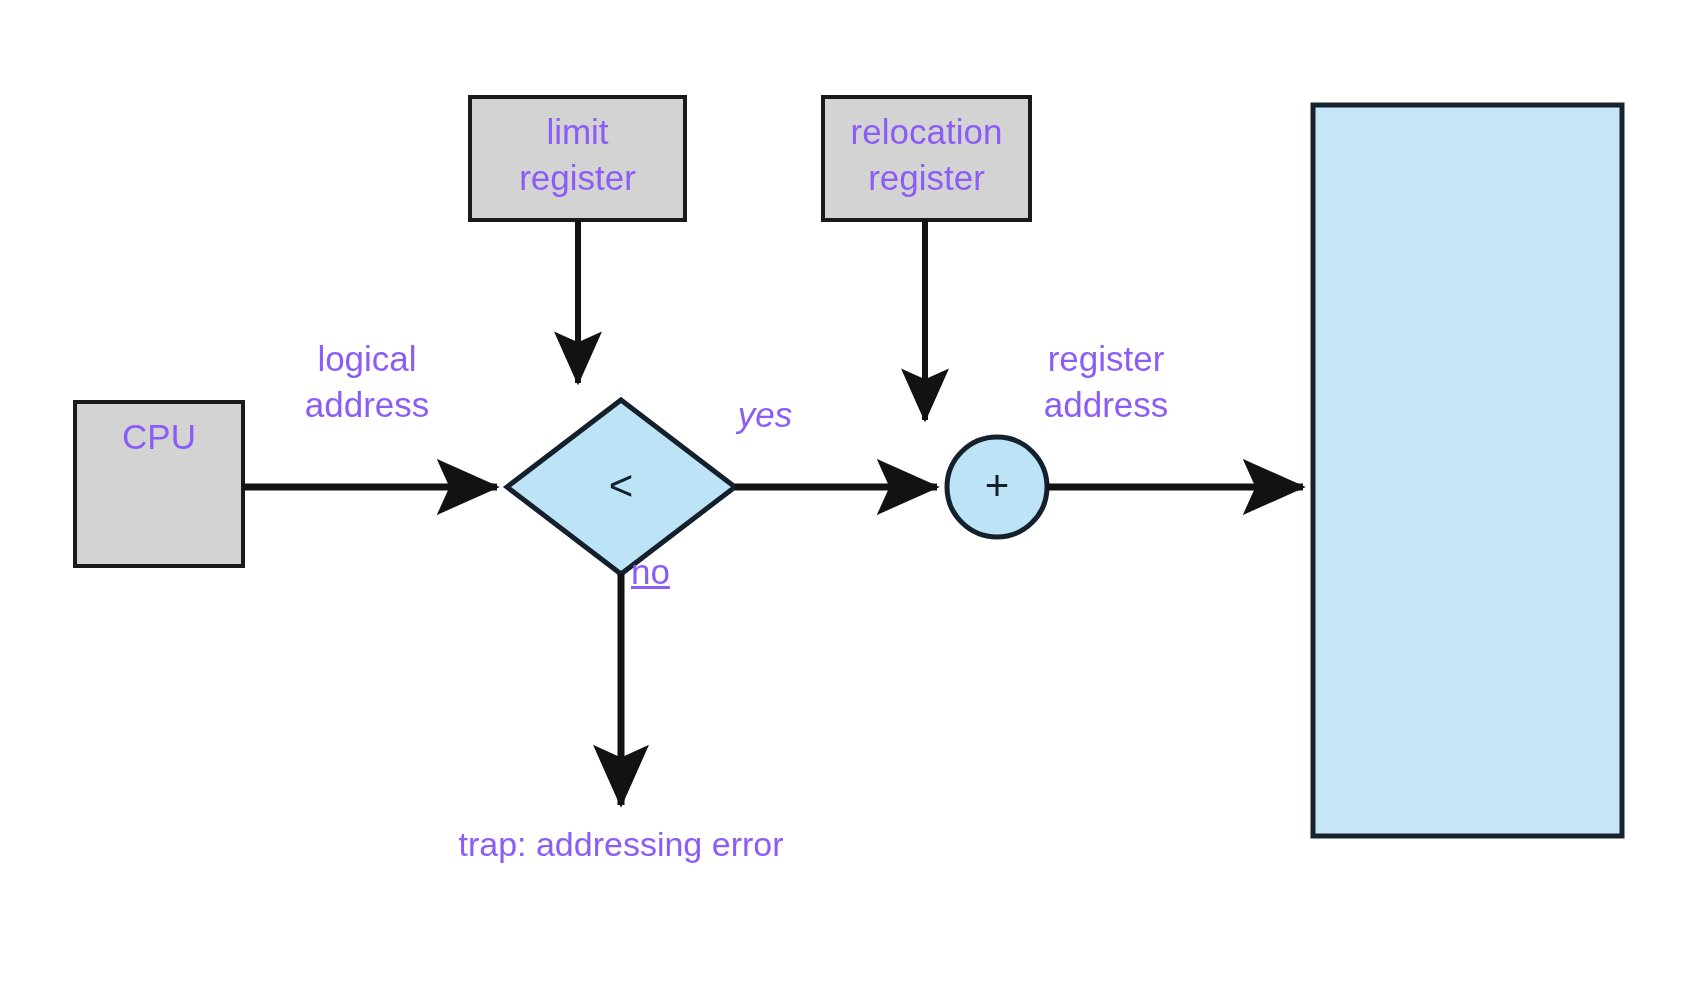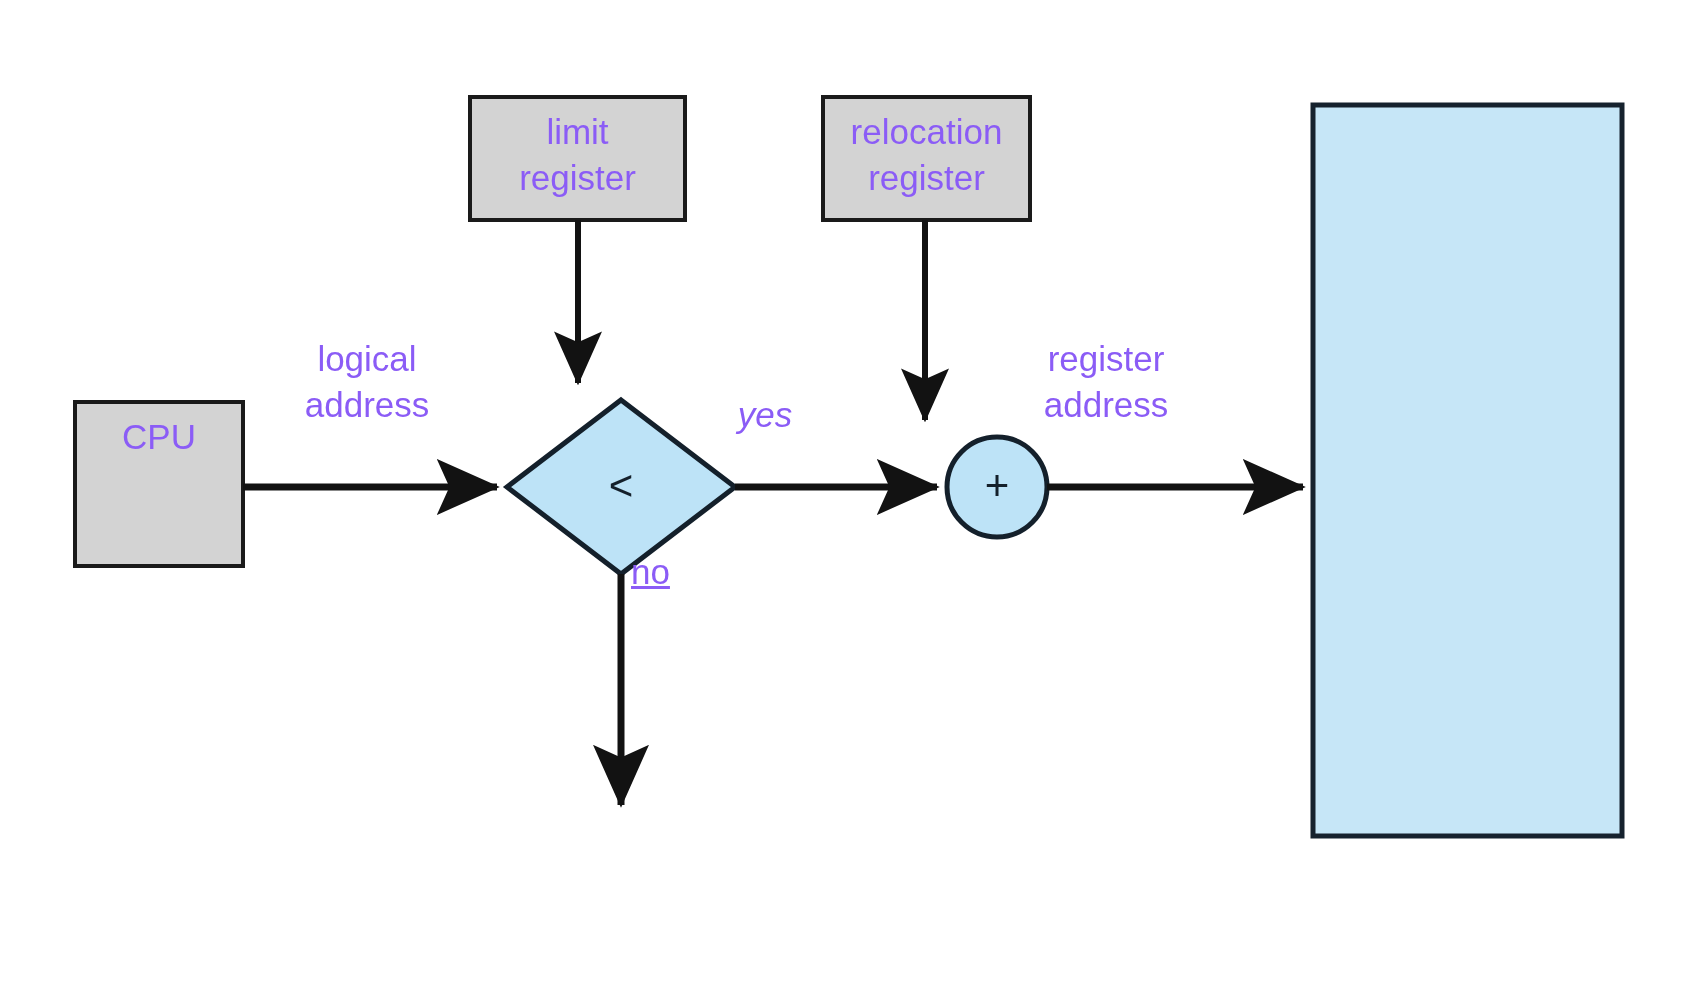--- a/index.html
+++ b/index.html
@@ -101,14 +101,15 @@
   <div class="edge-label label-edge" style="left:262px; top:339px; width:210px;">logical</div>
   <div class="edge-label label-edge" style="left:262px; top:385px; width:210px;">address</div>
 
   <div class="edge-label label-edge" style="left:700px; top:395px; width:130px;font-style:italic;">yes</div>
 
   <div class="edge-label label-edge" style="left:593px; top:552px; width:120px; text-align:left; padding-left:38px;text-decoration:underline;">no</div>
 
   <div class="edge-label label-edge" style="left:1000px; top:339px; width:212px;">register</div>
   <div class="edge-label label-edge" style="left:1000px; top:385px; width:212px;">address</div>
 
+  <div class="free-label label-trap" style="left:371px; top:825px; width:500px;">trap: addressing error</div>
 
 </div>
 
 </body></html>

